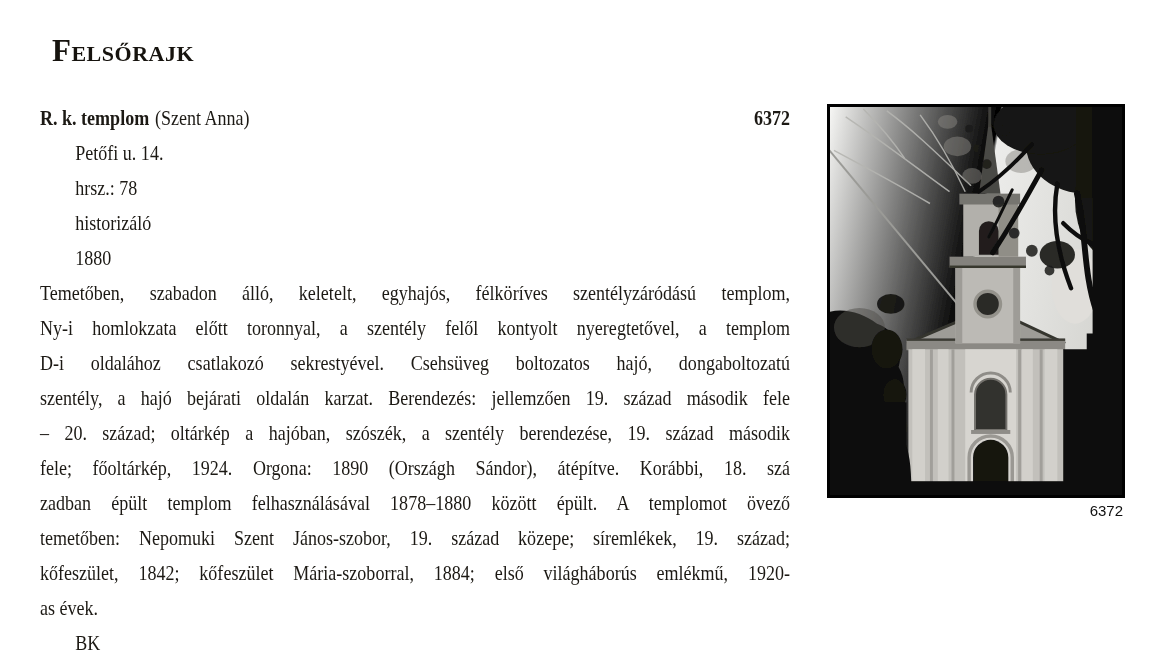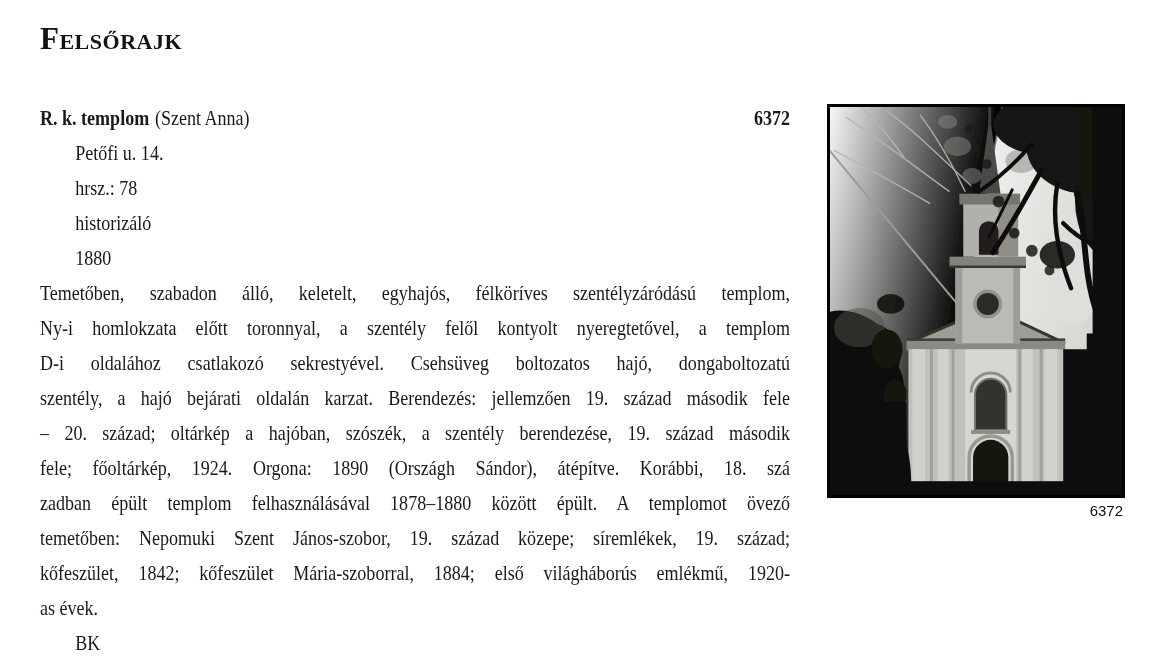--- a/index.html
+++ b/index.html
@@ -9,21 +9,21 @@
     height: 668px;
     background: #ffffff;
     overflow: hidden;
     font-family: "Liberation Serif", serif;
     color: #1c1914;
   }
   .heading {
     position: absolute;
     left: 40px;
     top: 20px;
-    margin: 0;
+    margin: 12px;
     font-size: 31px;
     line-height: 38px;
     font-weight: bold;
     font-variant: small-caps;
     letter-spacing: 0.5px;
     color: #16130e;
   }
   
   .col {
     position: absolute;

